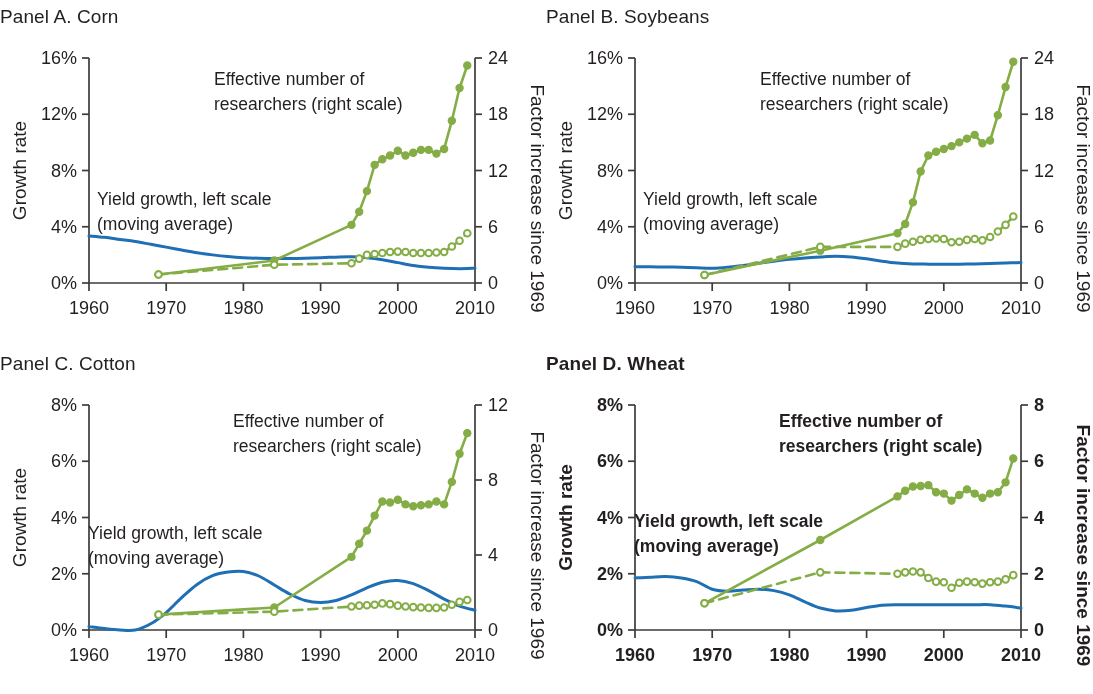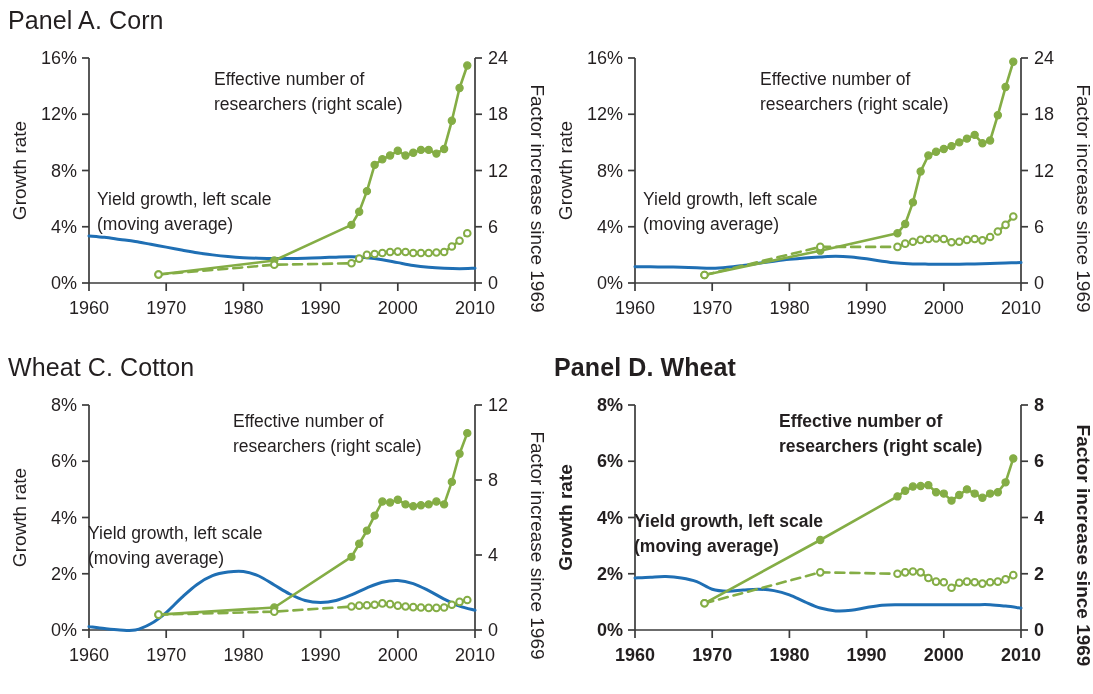--- a/index.html
+++ b/index.html
@@ -16,22 +16,22 @@
   .panel{
     position:absolute;
     width:546px;height:347px;
   }
   #panel-a{left:0;top:0;}
   #panel-b{left:546px;top:0;}
   #panel-c{left:0;top:347px;}
   #panel-d{left:546px;top:347px;font-weight:bold;}
   .panel-title{
     position:absolute;
-    left:8px;top:6px;
-    font-size:25px;
+    left:0;top:6px;
+    font-size:19px;
     letter-spacing:0.1px;
     color:#231f20;
     white-space:nowrap;
   }
   .panel svg{
     position:absolute;
     left:0;top:0;
     width:546px;height:347px;
     display:block;
   }
@@ -133,20 +133,21 @@
         <g>
           <text x="214" y="85" text-anchor="start" class="annot">Effective number of</text>
           <text x="214" y="110" text-anchor="start" class="annot">researchers (right scale)</text>
           <text x="97" y="205" text-anchor="start" class="annot">Yield growth, left scale</text>
           <text x="97" y="230" text-anchor="start" class="annot">(moving average)</text>
         </g>
       </svg>
   </div>
 
   <div class="panel" id="panel-b">
+    <div class="panel-title">Panel B. Soybeans</div>
     <svg viewBox="0 0 546 347">
         <g>
           <path d="M89,58 L89,283" class="spine"></path>
           <path d="M475,58 L475,283" class="spine"></path>
           <path d="M89,283 L475,283" class="spine"></path>
           <line x1="82" y1="283" x2="89" y2="283" class="tick"></line>
           <text x="77" y="289" text-anchor="end" class="tick-label">0%</text>
           <line x1="82" y1="226.75" x2="89" y2="226.75" class="tick"></line>
           <text x="77" y="232.75" text-anchor="end" class="tick-label">4%</text>
           <line x1="82" y1="170.5" x2="89" y2="170.5" class="tick"></line>
@@ -224,21 +225,21 @@
         <g>
           <text x="214" y="85" text-anchor="start" class="annot">Effective number of</text>
           <text x="214" y="110" text-anchor="start" class="annot">researchers (right scale)</text>
           <text x="97" y="205" text-anchor="start" class="annot">Yield growth, left scale</text>
           <text x="97" y="230" text-anchor="start" class="annot">(moving average)</text>
         </g>
       </svg>
   </div>
 
   <div class="panel" id="panel-c">
-    <div class="panel-title">Wheat C. Cotton</div>
+    <div class="panel-title">Panel C. Cotton</div>
     <svg viewBox="0 0 546 347">
         <g>
           <path d="M89,58 L89,283" class="spine"></path>
           <path d="M475,58 L475,283" class="spine"></path>
           <path d="M89,283 L475,283" class="spine"></path>
           <line x1="82" y1="283" x2="89" y2="283" class="tick"></line>
           <text x="77" y="289" text-anchor="end" class="tick-label">0%</text>
           <line x1="82" y1="226.75" x2="89" y2="226.75" class="tick"></line>
           <text x="77" y="232.75" text-anchor="end" class="tick-label">2%</text>
           <line x1="82" y1="170.5" x2="89" y2="170.5" class="tick"></line>

